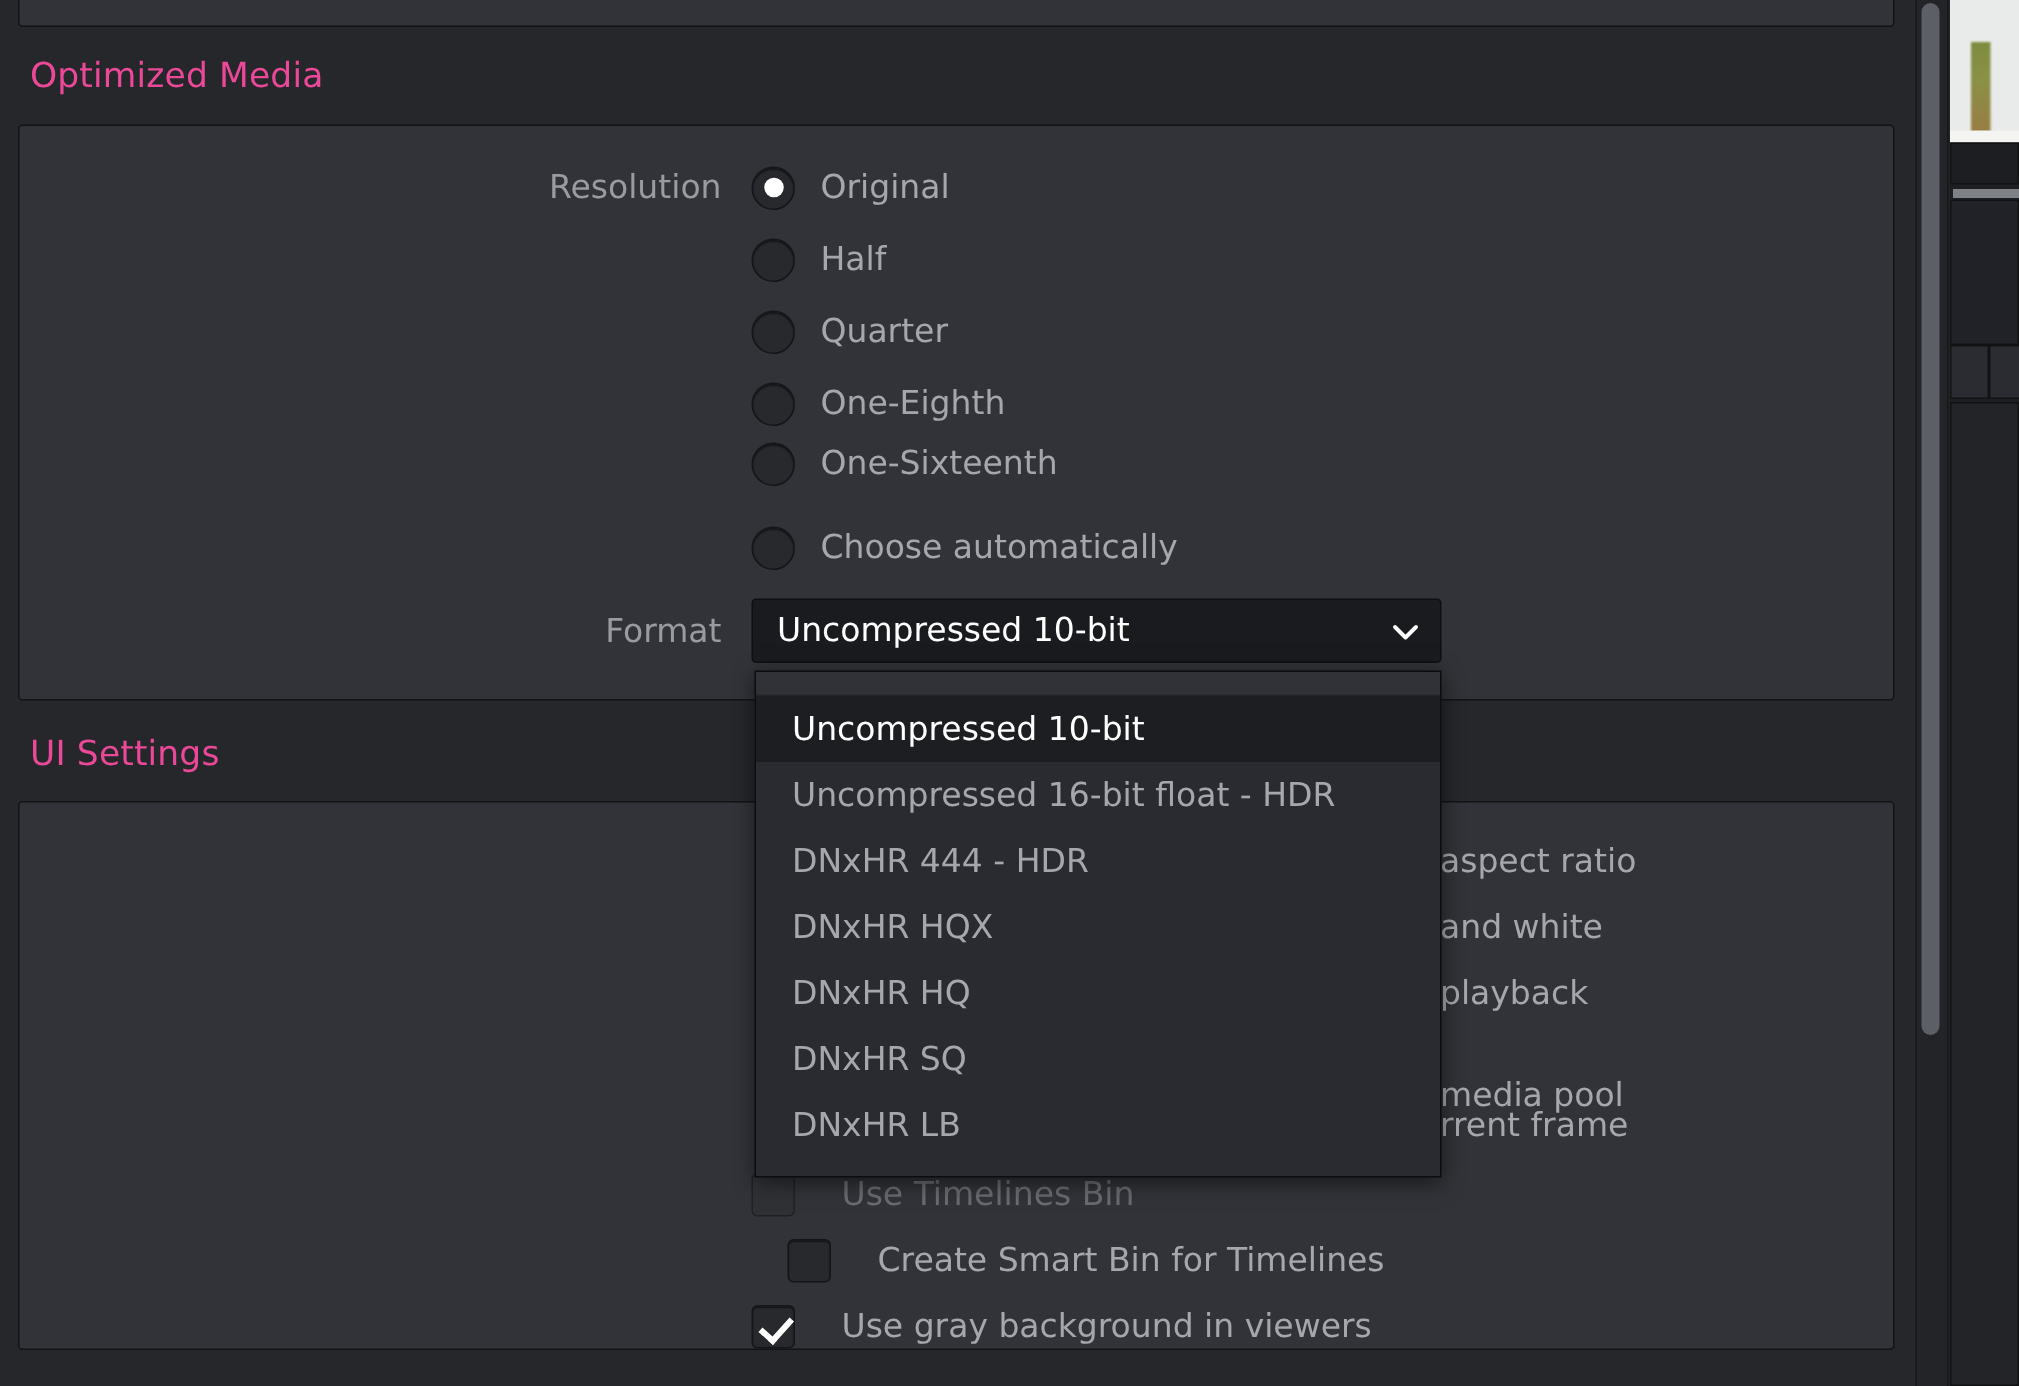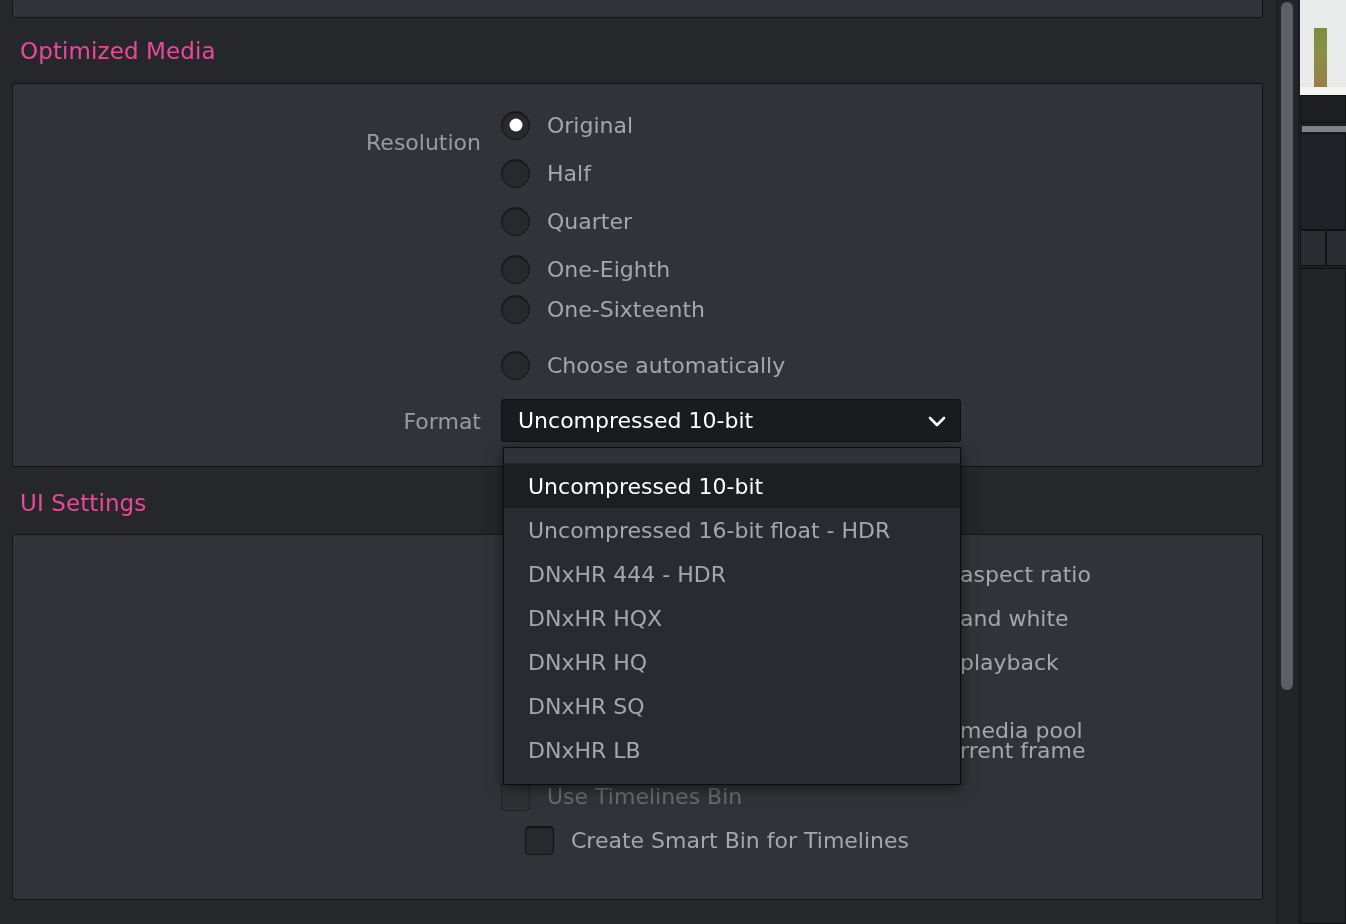--- a/index.html
+++ b/index.html
@@ -143,21 +143,21 @@
     align-items: center;
     justify-content: center;
   }
 
   
   .cb-row {
     position: absolute;
     left: 501px;
     display: flex;
     align-items: center;
-    gap: 17px;
+    gap: 31px;
     height: 34px;
   }
   .checkbox {
     width: 29px; height: 29px;
     border-radius: 4px;
     background: #28292d;
     border: 1px solid #141518;
     box-shadow: inset 0 1px 1px rgba(0,0,0,0.55);
     flex: 0 0 auto;
     position: relative;
@@ -276,21 +276,21 @@
 <div id="root">
 
   <div class="settings-pane">
 
     <div class="groupbox group-top-stub"></div>
 
     <div class="section-header hdr-optimized">Optimized Media</div>
 
     <div class="groupbox group-optimized"></div>
 
-    <div class="field-label" style="left:180px; top:130px; width:301px;">Resolution</div>
+    <div class="field-label" style="left:180px; top:113px; width:301px;">Resolution</div>
 
     <div class="radio-row" style="top:108px;">
       <span class="radio checked"></span>
       <span class="radio-label">Original</span>
     </div>
 
     <div class="radio-row" style="top:156px;">
       <span class="radio"></span>
       <span class="radio-label">Half</span>
     </div>
@@ -339,20 +339,24 @@
     <div class="cb-row disabled" style="top:779px;">
       <span class="checkbox"></span>
       <span class="cb-label">Use Timelines Bin</span>
     </div>
 
     <div class="cb-row" style="top:823px;margin-left:24px;">
       <span class="checkbox"></span>
       <span class="cb-label">Create Smart Bin for Timelines</span>
     </div>
 
+    <div class="cb-row" style="top:867px;">
+      <span class="checkbox checked"></span>
+      <span class="cb-label">Use gray background in viewers</span>
+    </div>
 
     <div class="dropdown">
       <div class="dropdown-toprail"></div>
 
       <div class="dd-item selected">
         <span>Uncompressed 10-bit</span>
       </div>
       <div class="dd-item">
         <span>Uncompressed 16-bit float - HDR</span>
       </div>

